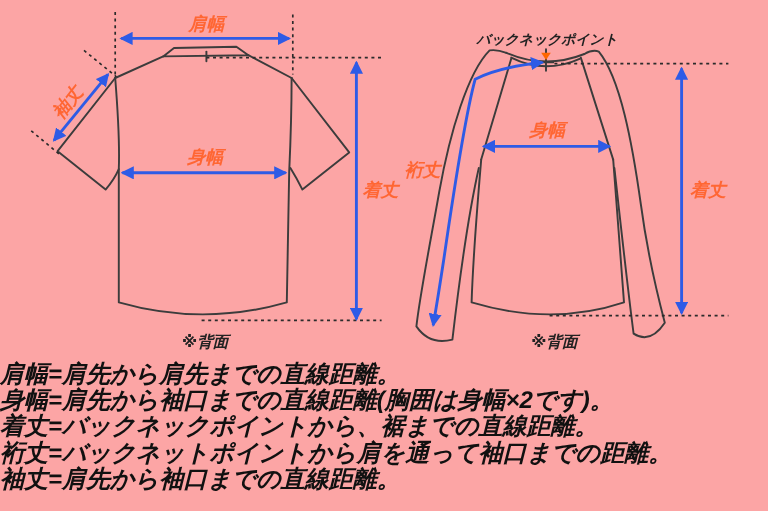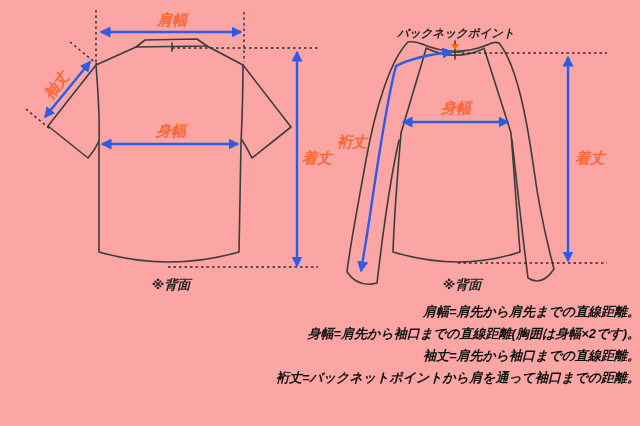--- a/index.html
+++ b/index.html
@@ -8,22 +8,22 @@
     font-family:"Liberation Sans","DejaVu Sans",sans-serif;overflow:hidden;font-style:italic;
   }
   .diagram-svg{position:absolute;left:0;top:0;}
   .outline{fill:none;stroke:#3c3c3c;stroke-width:1.6;stroke-linecap:round;stroke-linejoin:round;}
   .dotted{fill:none;stroke:#2b2b2b;stroke-width:1.4;stroke-dasharray:2.5 3;}
   .arrow{fill:none;stroke:#2e5be6;stroke-width:2.4;}
   .lbl{fill:#ff6633;font-size:15px;font-weight:bold;font-family:"Liberation Sans","DejaVu Sans",sans-serif;}
   .lbl-sm{fill:#222;font-size:11.5px;font-weight:bold;}
   .lbl-note{fill:#222;font-size:13px;font-weight:bold;}
   .notes{
-    position:absolute;left:0;top:301px;width:640px;text-align:right;
-    font-size:13px;line-height:22px;font-weight:600;color:#111;
+    position:absolute;left:0;top:301px;width:640px;text-align:left;
+    font-size:20px;line-height:22px;font-weight:600;color:#111;
   }
   .notes div{white-space:nowrap;}
 </style>
 </head>
 <body>
 
 <div class="stage">
 
   <svg class="diagram-svg" width="640" height="300" viewBox="0 0 640 300">
     <defs>
@@ -99,17 +99,18 @@
     <text class="lbl-sm" x="456" y="37" text-anchor="middle">バックネックポイント</text>
     <text class="lbl" x="456" y="113" text-anchor="middle">身幅</text>
     <text class="lbl" x="352" y="147" text-anchor="middle">裄丈</text>
     <text class="lbl" x="575" y="163">着丈</text>
     <text class="lbl-note" x="462" y="289" text-anchor="middle">※背面</text>
   </svg>
 
   <div class="notes">
     <div>肩幅=肩先から肩先までの直線距離。</div>
     <div>身幅=肩先から袖口までの直線距離(胸囲は身幅×2です)。</div>
+    <div>着丈=バックネックポイントから、裾までの直線距離。</div>
+    <div>裄丈=バックネットポイントから肩を通って袖口までの距離。</div>
     <div>袖丈=肩先から袖口までの直線距離。</div>
-    <div>裄丈=バックネットポイントから肩を通って袖口までの距離。</div>
   </div>
 
 </div>
 
 </body></html>

